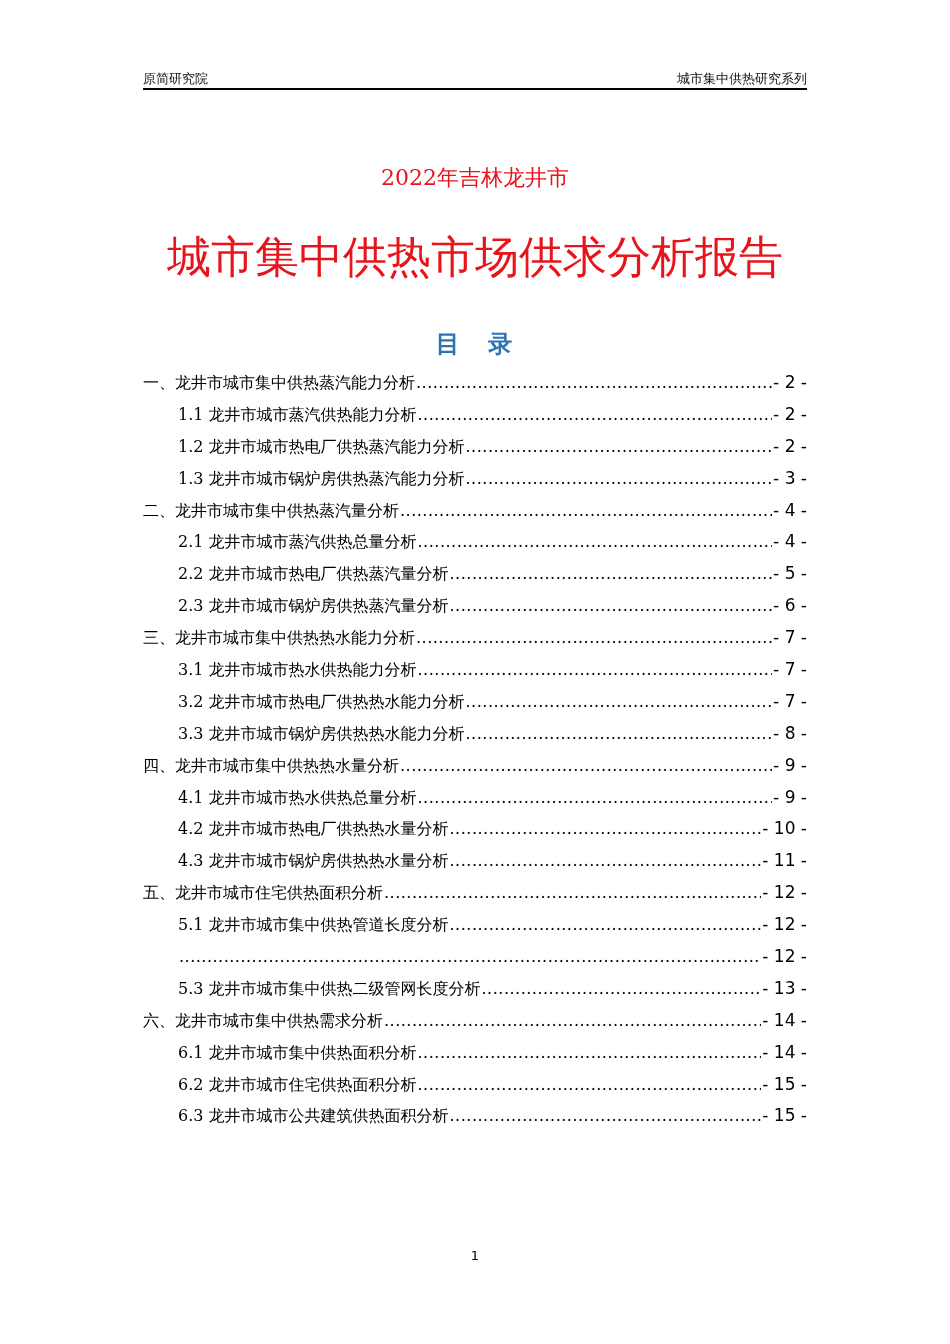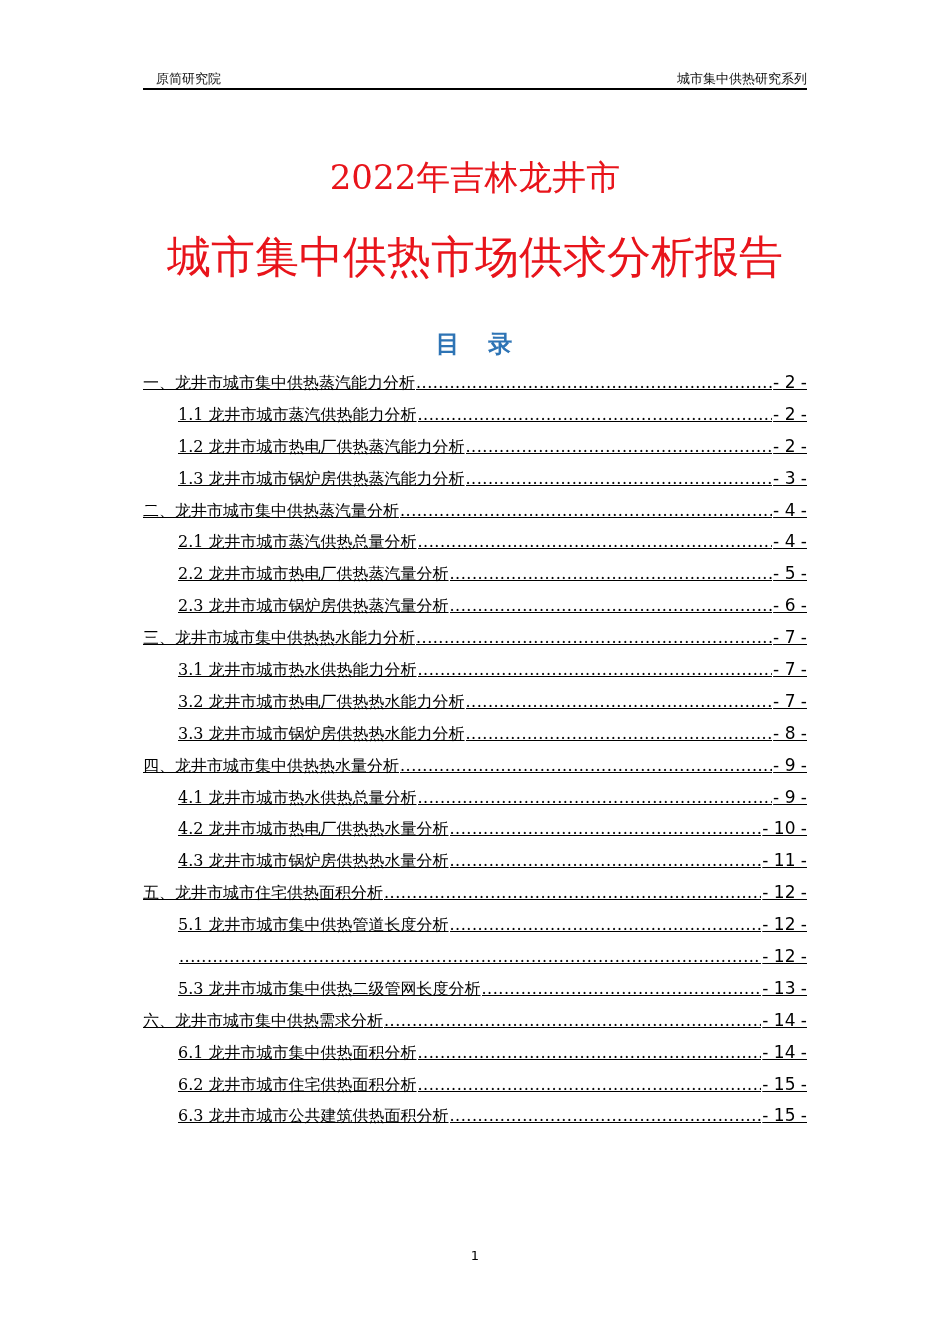--- a/index.html
+++ b/index.html
@@ -1,31 +1,31 @@
 <!DOCTYPE html>
 <html><head>
   <meta charset="utf-8">
   <style>
     html, body { margin: 0; padding: 0; background: #ffffff; }
     body { width: 950px; height: 1344px; position: relative; overflow: hidden;
       font-family: "DejaVu Sans", "Liberation Sans", sans-serif; color: #000; }
     .header { position: absolute; left: 143px; right: 143px; top: 66px; height: 22px;
       display: flex; justify-content: space-between; align-items: flex-end;
-      font-size: 13px; color: #111; margin-left: 13px; }
+      font-size: 13px; color: #111; }
     .header-rule { position: absolute; left: 143px; right: 143px; top: 88px;
       border-top: 2px solid #000; }
     .title { position: absolute; left: 0; right: 0; text-align: center;
       color: #e8141b; font-family: "DejaVu Serif", "Liberation Serif", serif; }
-    .title1 { top: 155px; font-size: 34px; }
+    .title1 { top: 163px; font-size: 22px; }
     .title2 { top: 228px; font-size: 44px; }
     .toc-heading { position: absolute; top: 328px; left: 0; right: 0; text-align: center;
       color: #2e74b5; font-weight: bold; font-size: 24px; letter-spacing: 10px; padding-left: 8px; }
     .toc { position: absolute; left: 143px; right: 143px; top: 372px; }
     .toc-row { display: flex; align-items: baseline; height: 31.9px;
-      font-family: "DejaVu Serif", "Liberation Serif", serif; font-size: 16px; white-space: nowrap; text-decoration: underline; }
+      font-family: "DejaVu Serif", "Liberation Serif", serif; font-size: 16px; white-space: nowrap; }
     .toc-row.l2 { padding-left: 35px; }
     .toc-row .label { flex: 0 0 auto; }
     .toc-row .dots { flex: 1 1 auto; overflow: hidden; color: #000; margin: 0 1px; }
     .toc-row .dots::before { content: "........................................................................................................................................................................"; letter-spacing: 0.5px; }
     .toc-row .page { flex: 0 0 auto; font-family: "DejaVu Sans", sans-serif; font-size: 17px; }
     .page-number { position: absolute; top: 1248px; left: 0; right: 0; text-align: center; font-size: 13px; }
   </style>
 </head>
 <body>
 

